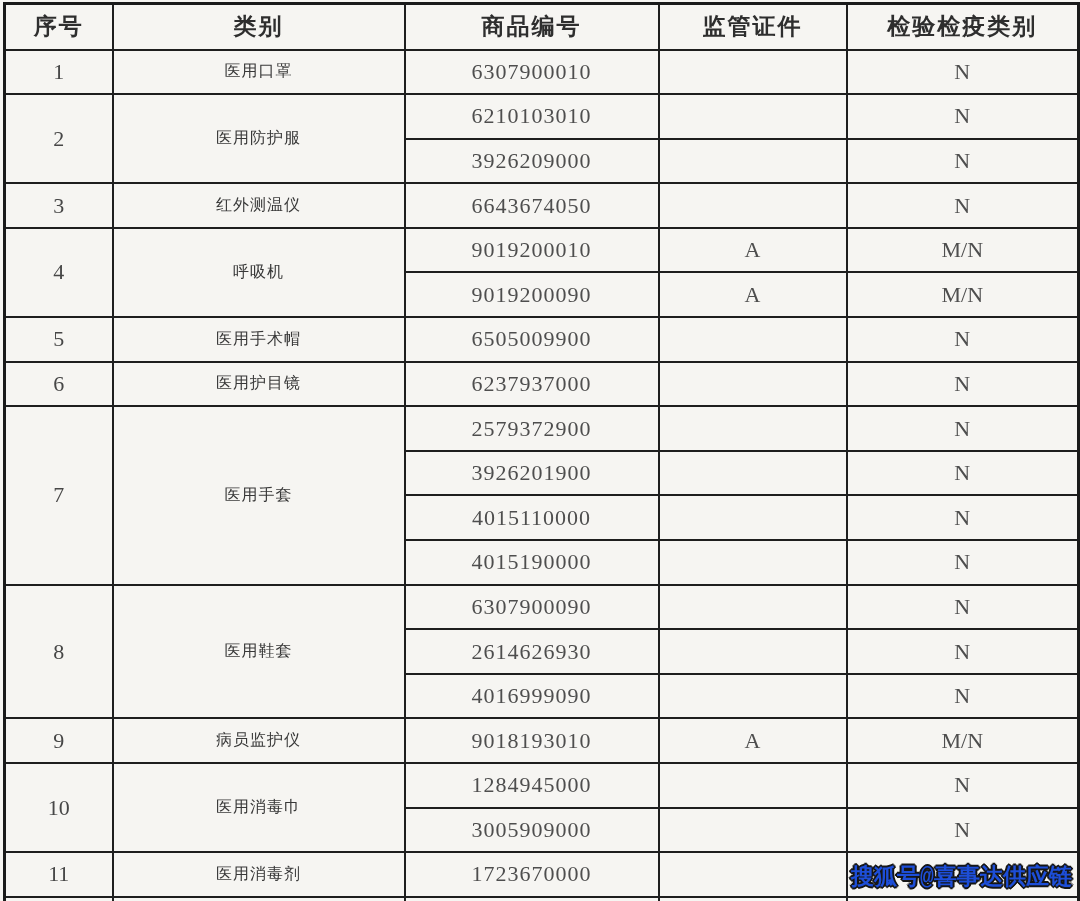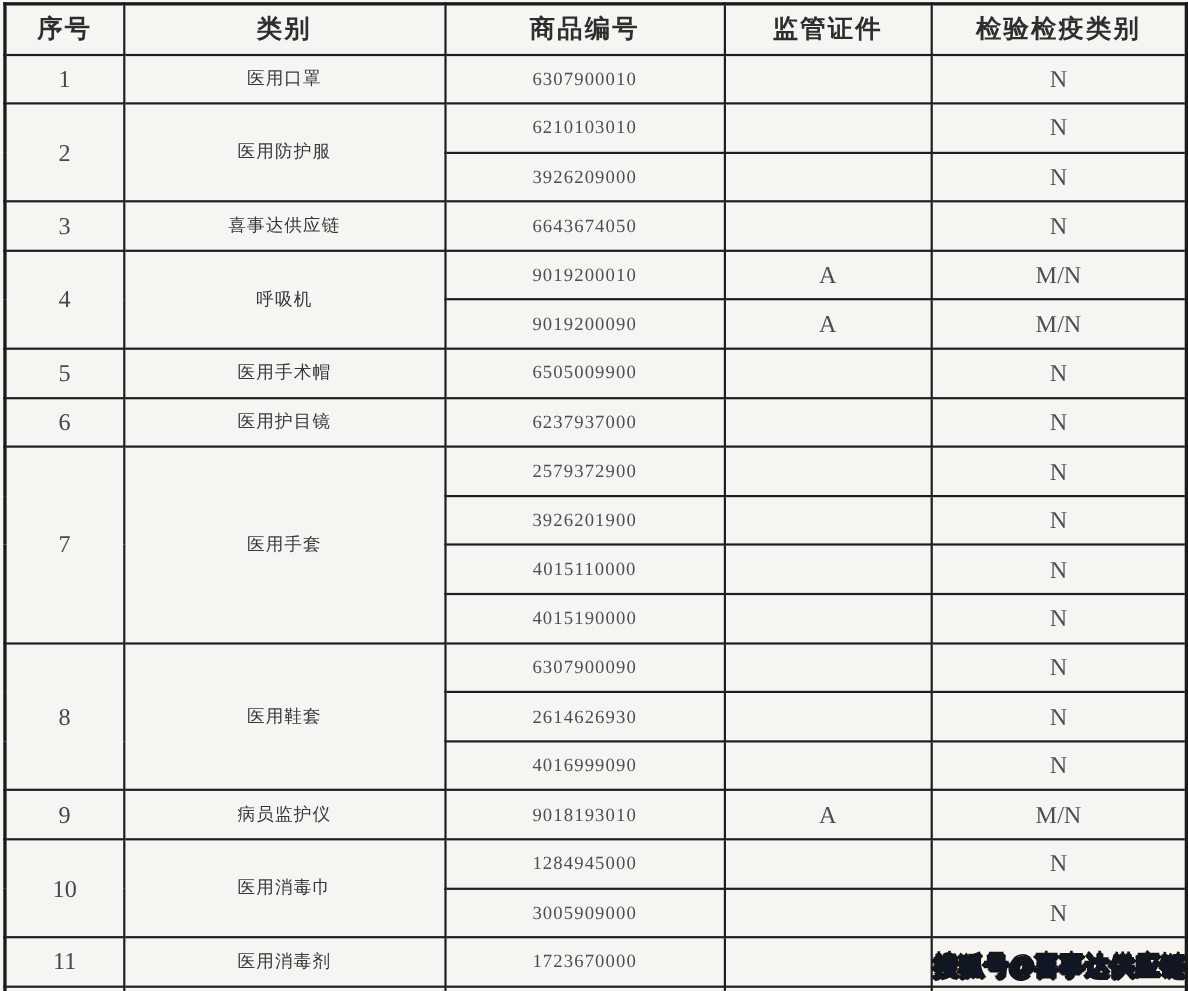--- a/index.html
+++ b/index.html
@@ -29,29 +29,29 @@
   table.hs-table { border:3px solid #1a1a1a; }
   thead tr { height:46px; }
   tbody tr { height:44.6px; }
   tbody tr.partial-row { height:40px; }
   th {
     font-size:23px; font-weight:bold; color:#2e2e2e;
     letter-spacing:2px;
   }
   td.row-index-cell { font-size:22px; color:#474747; }
   td.category-cell  { font-size:16px; color:#383838; letter-spacing:1px; }
-  td.hs-code-cell   { font-size:17px; color:#4e4e4e; letter-spacing:1px; }
+  td.hs-code-cell   { font-size:22px; color:#4e4e4e; letter-spacing:1px; }
   td.cert-cell      { font-size:22px; color:#4e4e4e; }
   td.ciq-cell       { font-size:22px; color:#4e4e4e; }
   .watermark {
     position:absolute; left:845px; top:862px; width:233px; height:33px;
-    font-family:Liberation Sans, sans-serif;
+    font-family:Liberation Mono, monospace;
     font-weight:bold; font-size:23px; line-height:33px;
-    white-space:nowrap; text-align:right;
-    color:#0f172a;
+    white-space:nowrap; text-align:center;
+    color:#1d4ed8;
     text-shadow:
       -2px 0 #161616, 2px 0 #161616, 0 -2px #161616, 0 2px #161616,
       -1px -1px #161616, 1px 1px #161616, -1px 1px #161616, 1px -1px #161616;
     z-index:5;
   }
 </style>
 </head>
 <body>
 
 <div class="page">
@@ -87,21 +87,21 @@
           <td class="cert-cell"></td>
           <td class="ciq-cell">N</td>
         </tr>
         <tr>
           <td class="hs-code-cell">3926209000</td>
           <td class="cert-cell"></td>
           <td class="ciq-cell">N</td>
         </tr>
         <tr>
           <td class="row-index-cell">3</td>
-          <td class="category-cell">喜事达供应链</td>
+          <td class="category-cell">红外测温仪</td>
           <td class="hs-code-cell">6643674050</td>
           <td class="cert-cell"></td>
           <td class="ciq-cell">N</td>
         </tr>
         <tr>
           <td class="row-index-cell" rowspan="2">4</td>
           <td class="category-cell" rowspan="2">呼吸机</td>
           <td class="hs-code-cell">9019200010</td>
           <td class="cert-cell">A</td>
           <td class="ciq-cell">M/N</td>

